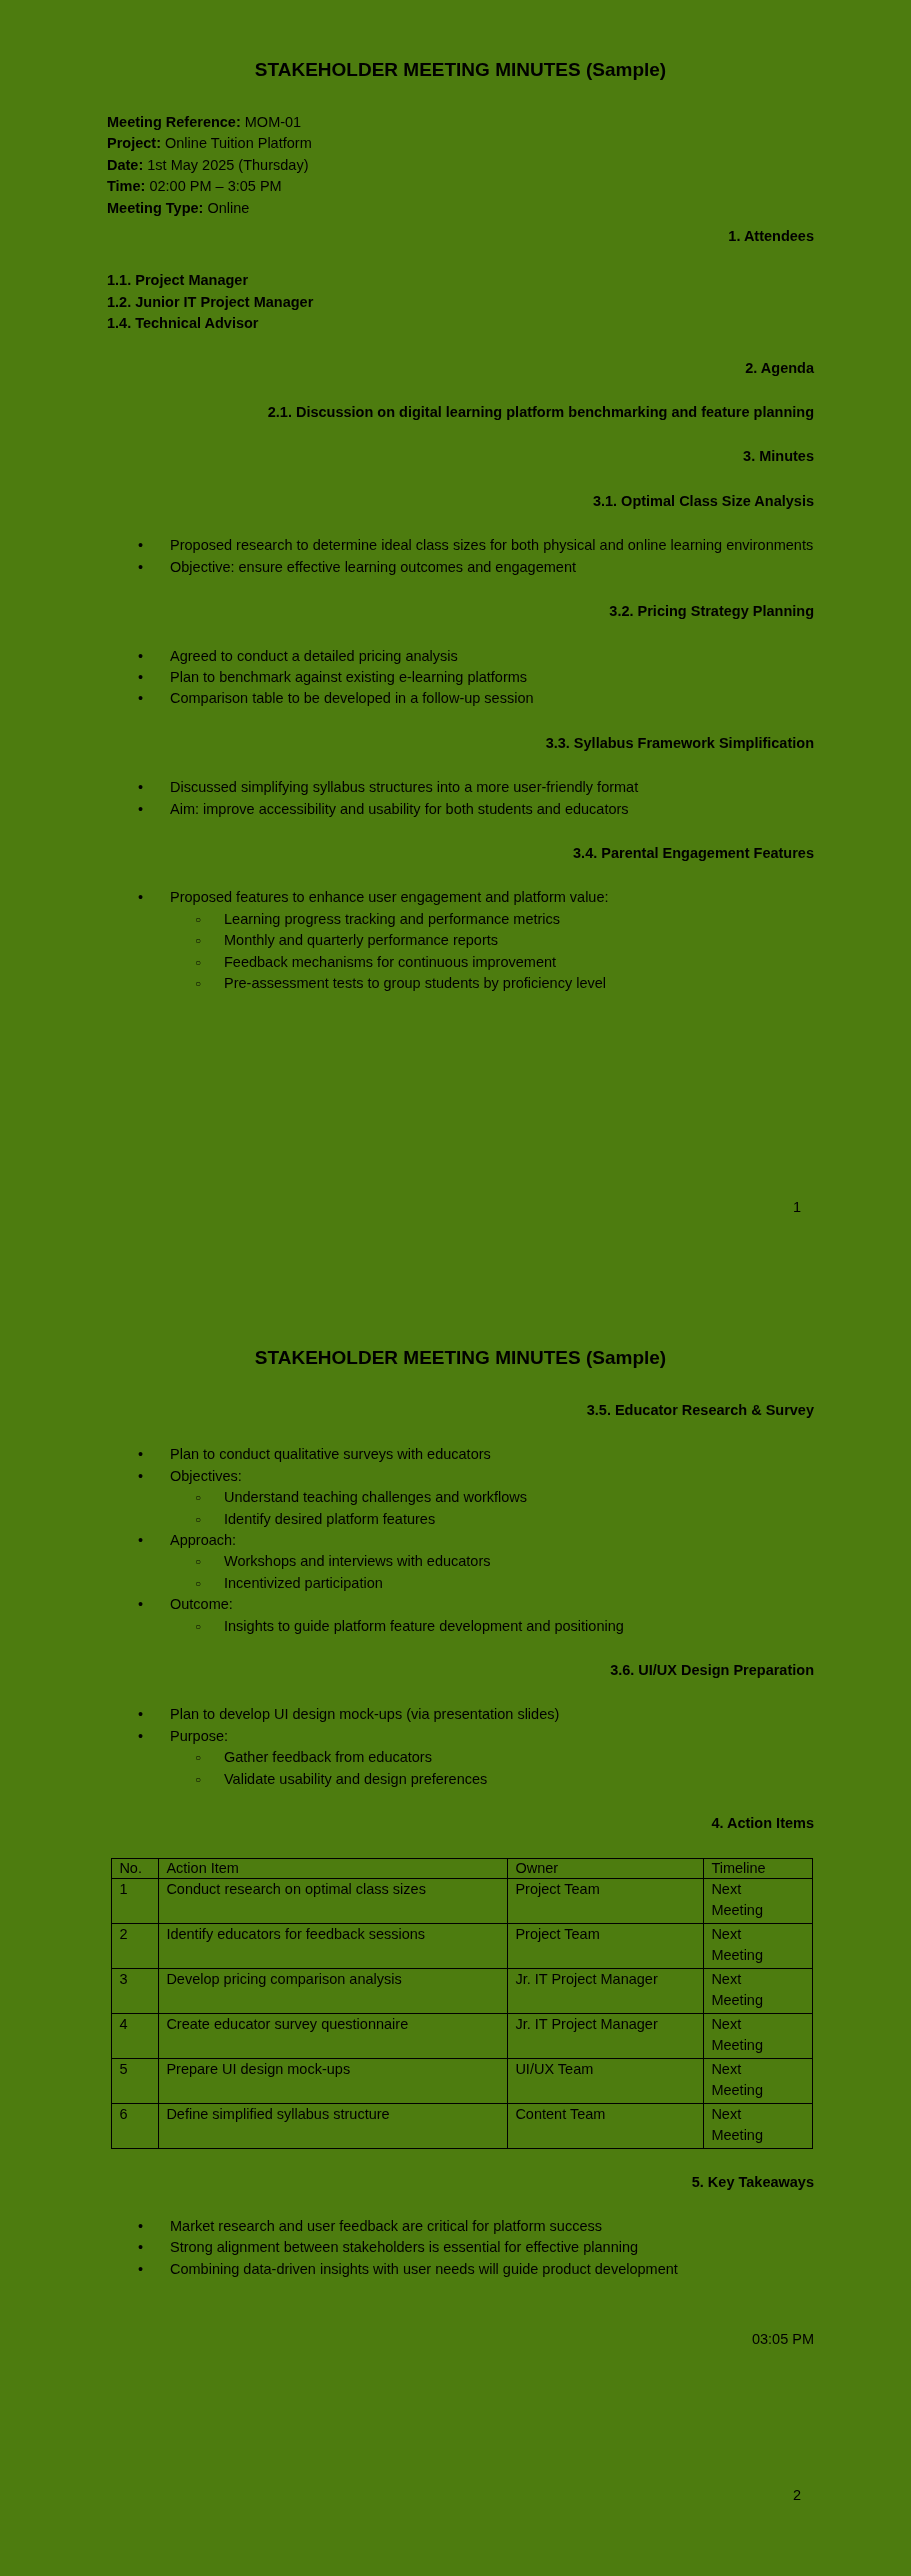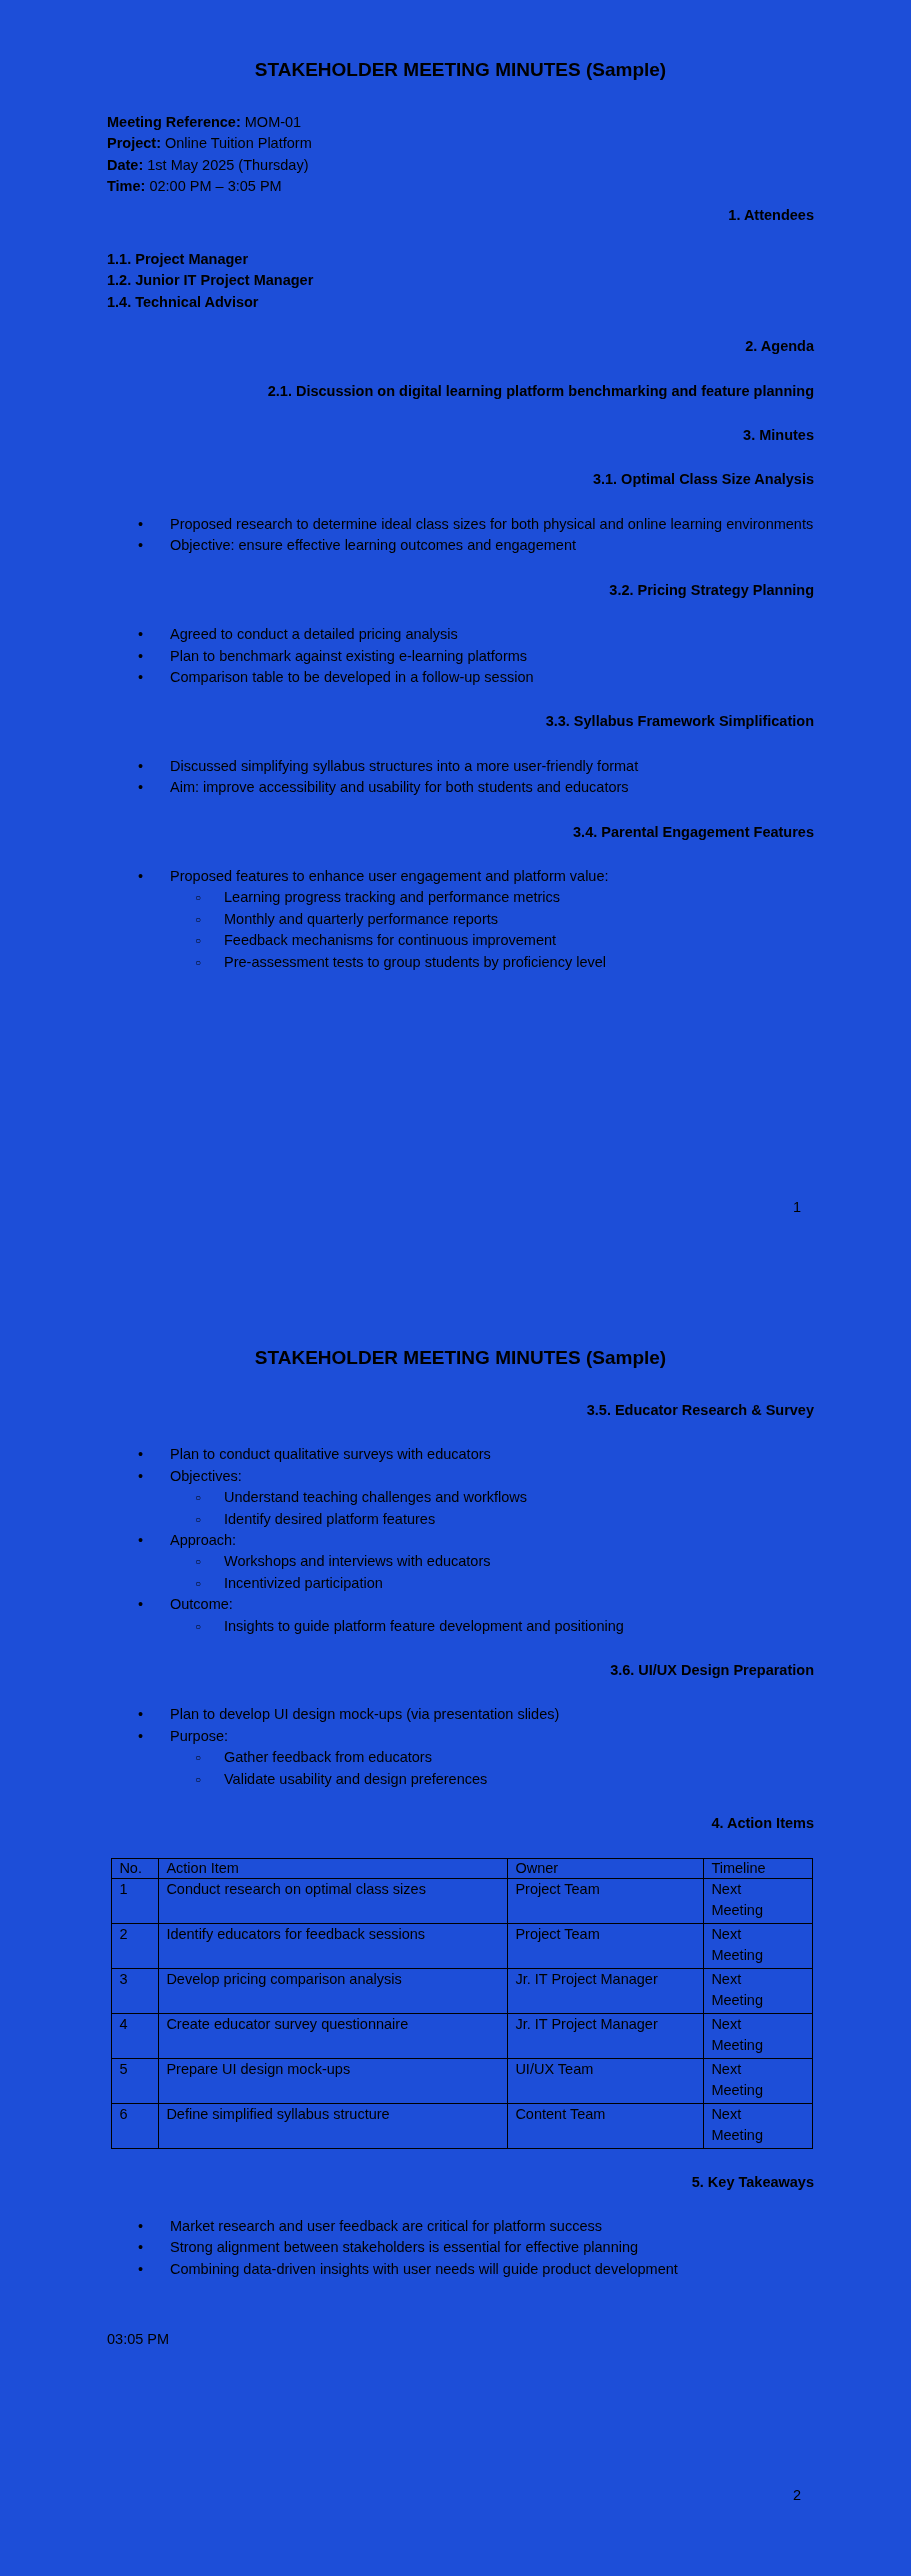--- a/index.html
+++ b/index.html
@@ -12,21 +12,21 @@
     color: #000000;
     font-family: "Liberation Sans", sans-serif;
     font-size: 14.5px;
     line-height: 21.4px;
   }
   .page {
     position: relative;
     box-sizing: border-box;
     height: 1288px;
     padding: 57px 98px 0 107px;
-    background: #1d4ed8;
+    background: #4d7c0f;
     overflow: hidden;
   }
   .doc-title {
     text-align: center;
     font-weight: bold;
     font-size: 19px;
     line-height: 26px;
     margin-bottom: 29px;
   }
   .meta { margin-bottom: 7px; }
@@ -79,39 +79,40 @@
   table.actions td {
     height: 44px;
     line-height: 21.4px;
   }
   table.actions td.c3 { padding-right: 31px; }
   col.w0 { width: 47px; }
   col.w1 { width: 349px; }
   col.w2 { width: 196px; }
   col.w3 { width: 109px; }
   .spacer { height: 26px; }
-  .para { line-height: 21.4px; }
+  .para { line-height: 21.4px; text-align: right; }
   .pagenum {
     position: absolute;
     right: 111px;
     bottom: 70px;
     line-height: 21.4px;
   }
 </style>
 </head>
 <body>
 
 <div id="doc">
     <div class="page">
       <div class="doc-title">STAKEHOLDER MEETING MINUTES (Sample)</div>
       <div class="meta">
         <div class="meta-line"><span class="b">Meeting Reference:</span> MOM-01</div>
         <div class="meta-line"><span class="b">Project:</span> Online Tuition Platform</div>
         <div class="meta-line"><span class="b">Date:</span> 1st May 2025 (Thursday)</div>
         <div class="meta-line"><span class="b">Time:</span> 02:00 PM – 3:05 PM</div>
+        <div class="meta-line"><span class="b">Meeting Type:</span> Online</div>
       </div>
       <div class="h">1. Attendees</div>
       <div class="plainlist">
         <div class="pl-item">1.1. Project Manager</div>
         <div class="pl-item">1.2. Junior IT Project Manager</div>
         <div class="pl-item">1.4. Technical Advisor</div>
       </div>
       <div class="h">2. Agenda</div>
       <div class="h">2.1. Discussion on digital learning platform benchmarking and feature planning</div>
       <div class="h">3. Minutes</div>

